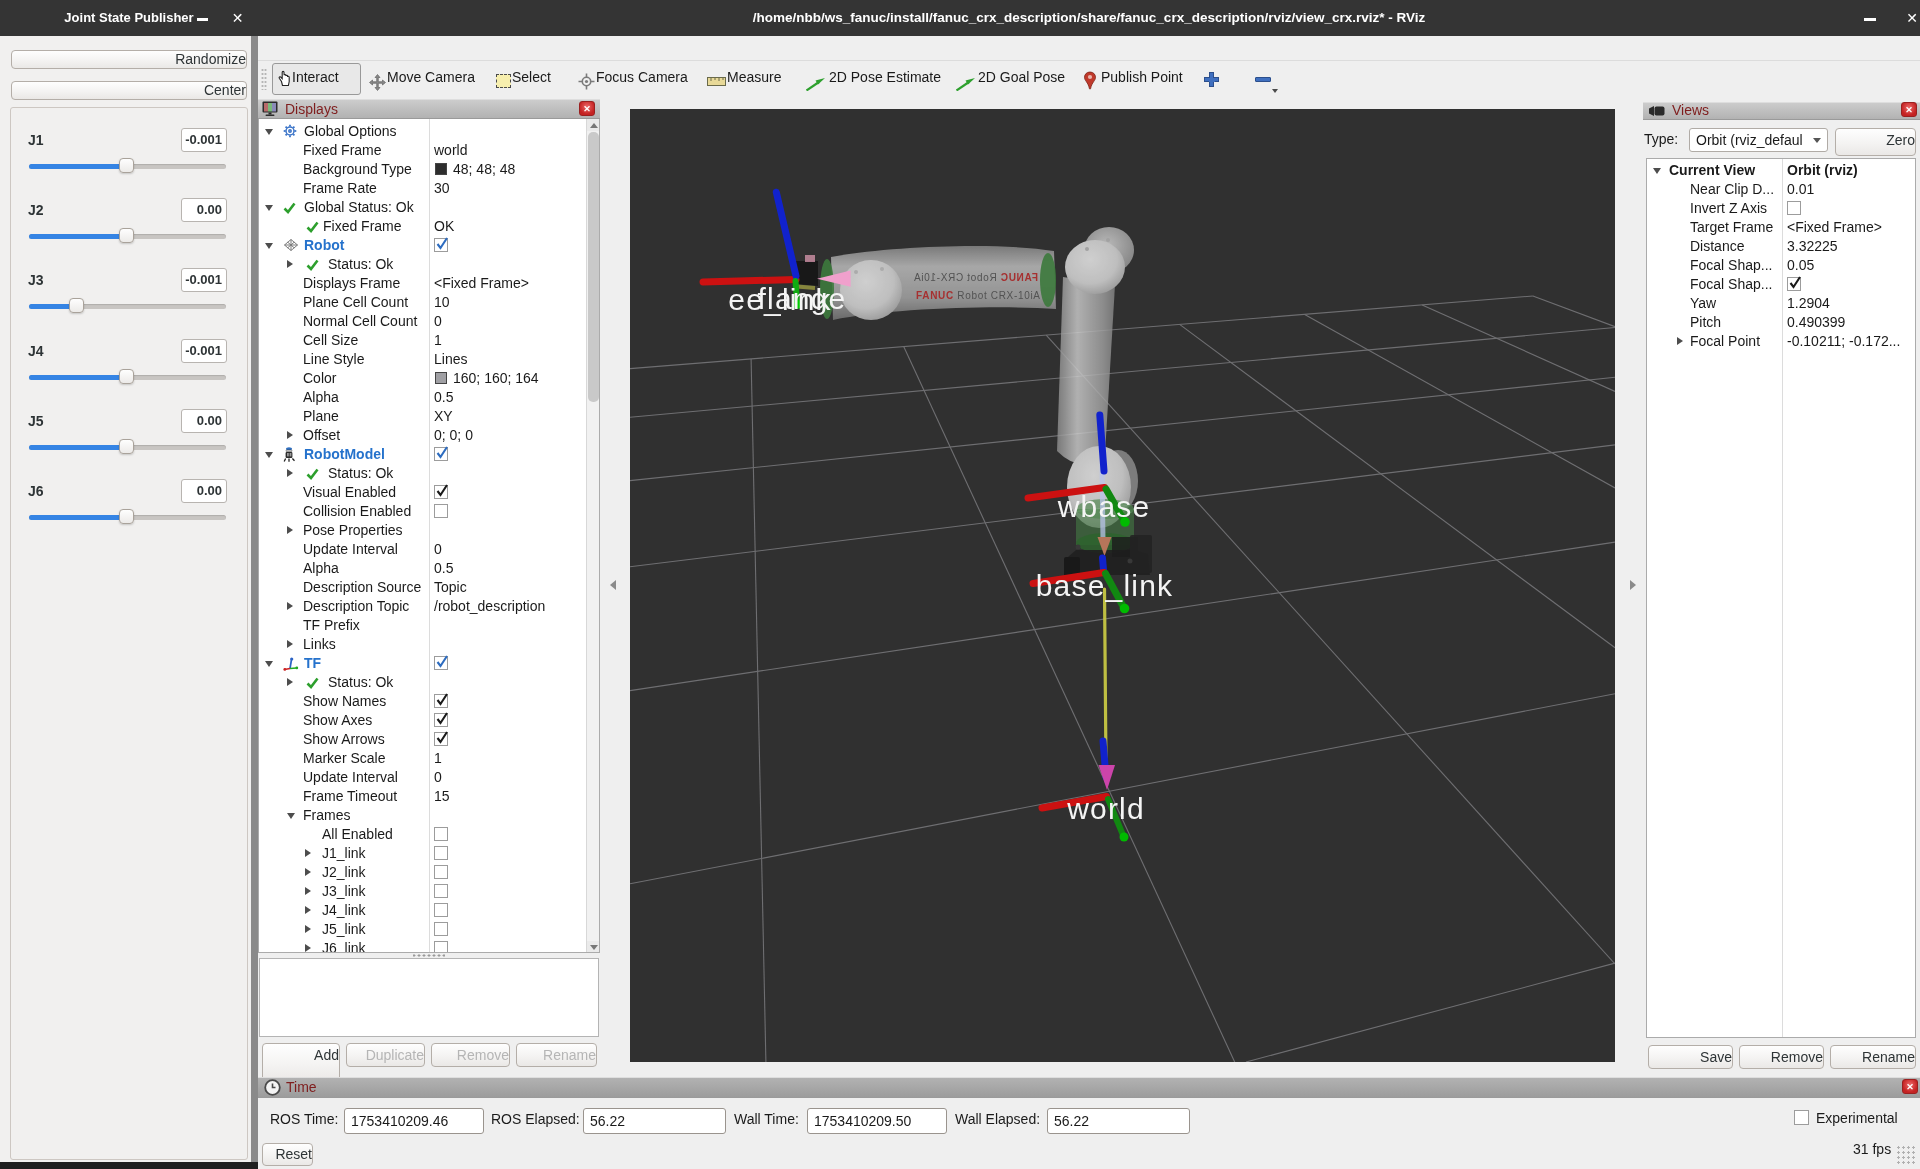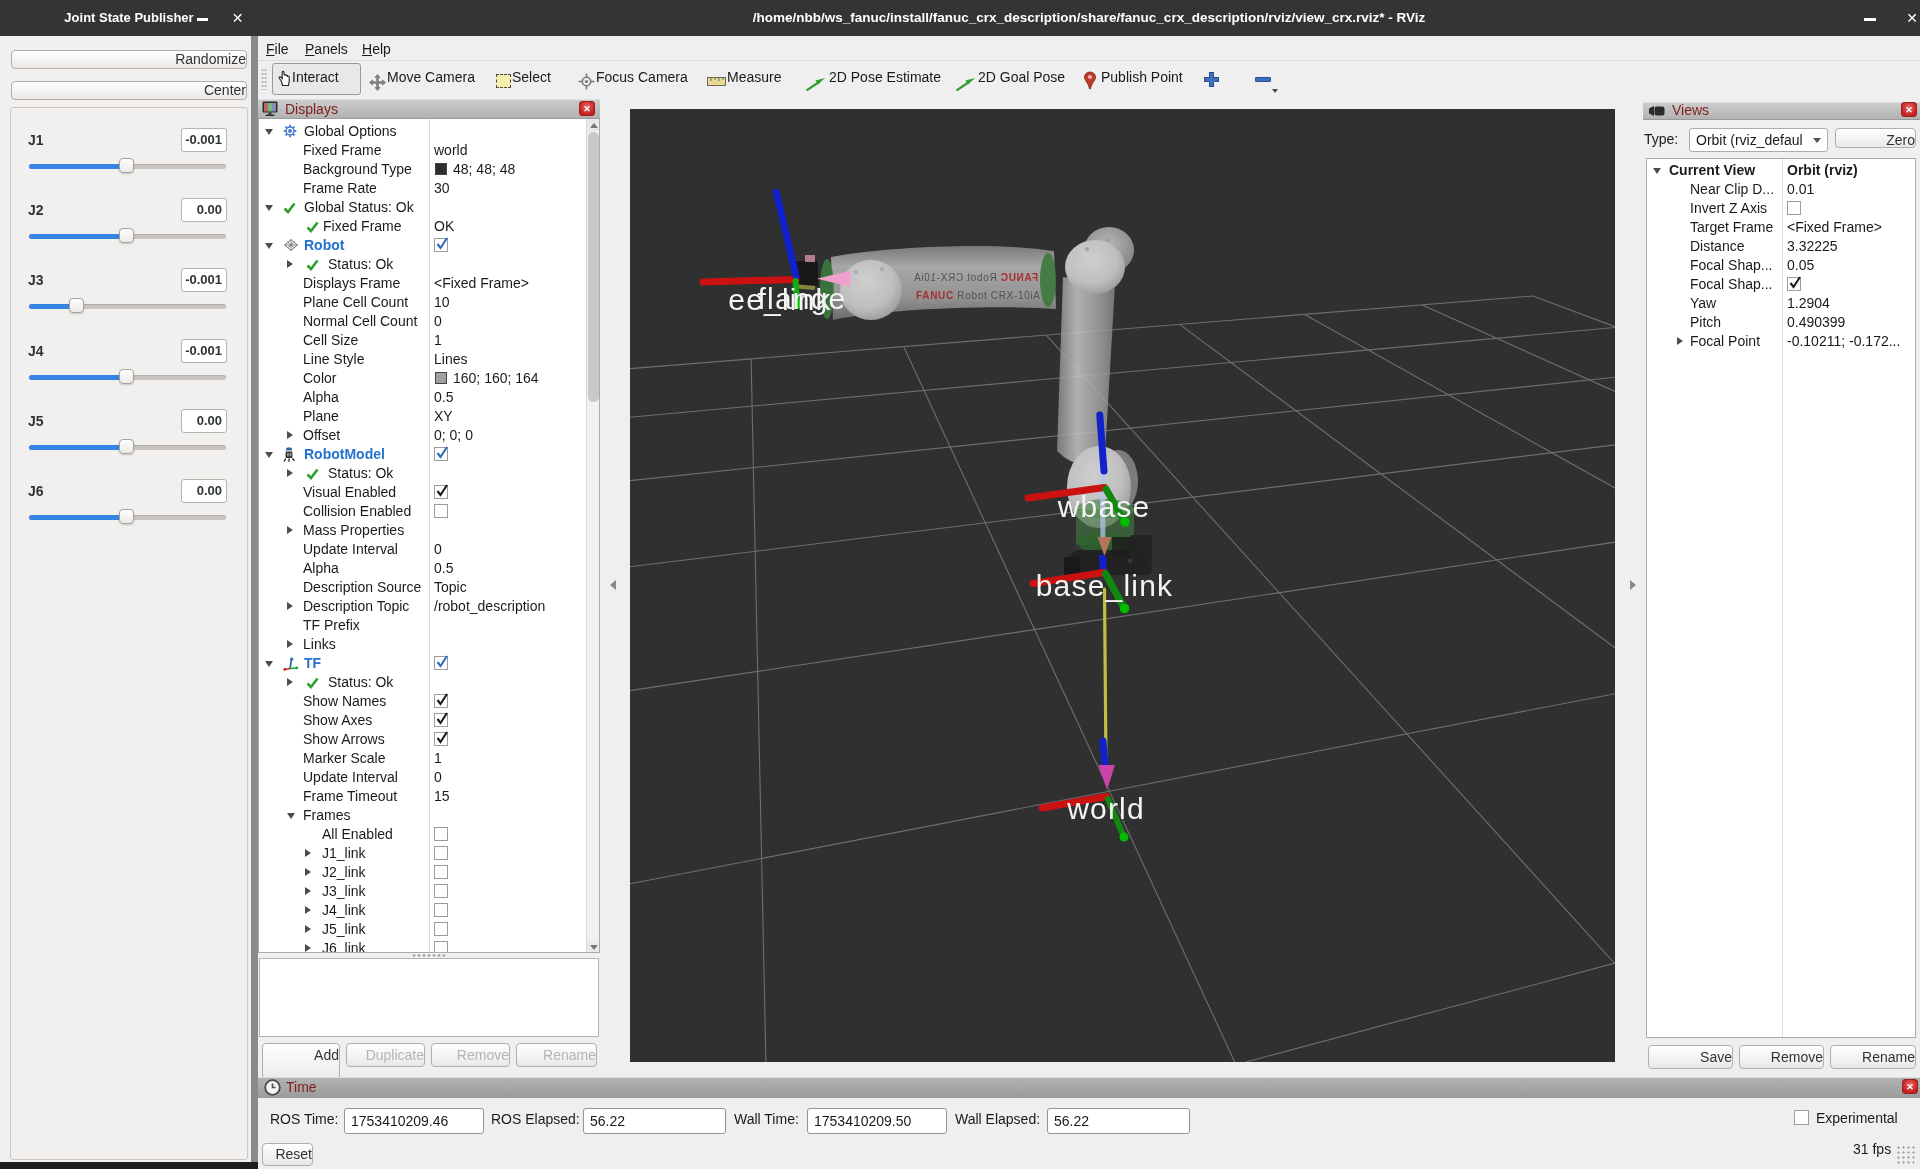--- a/index.html
+++ b/index.html
@@ -11,25 +11,20 @@
 .closebtn { position:absolute; width:16px; height:15px; border-radius:3px; background:radial-gradient(circle at 50% 38%,#ee6a6a,#c42222 70%); border:1px solid #9a2020; }
 .cross:after { content:"✕"; position:absolute; left:0; top:0; width:100%; text-align:center; font-size:9px; line-height:15px; font-weight:bold; color:#fff; }
 </style></head>
 <body>
 
 <div class="abs" style="left:258px;top:0;width:1662px;height:1169px;background:#efefef">
   <div class="abs" style="left:0;top:0;width:1662px;height:36px;background:#343434">
     <div class="abs" style="left:0;top:0;width:1662px;height:36px;text-align:center;line-height:36px;color:#fff;font-weight:bold;font-size:13.5px">/home/nbb/ws_fanuc/install/fanuc_crx_description/share/fanuc_crx_description/rviz/view_crx.rviz* - RViz</div>
     <div class="abs" style="left:1606px;top:18px;width:12px;height:2.5px;background:#fff"></div>
     <div class="abs" style="left:1644px;top:8px;width:20px;height:20px;color:#fff;font-size:14px;text-align:center;line-height:20px">✕</div>
-  </div>
-  <div class="abs" style="left:0;top:36px;width:1662px;height:24px;background:#efefef">
-    <div class="abs" style="left:8px;top:5px"><span style="text-decoration:underline">F</span>ile</div>
-    <div class="abs" style="left:47px;top:5px"><span style="text-decoration:underline">P</span>anels</div>
-    <div class="abs" style="left:104px;top:5px"><span style="text-decoration:underline">H</span>elp</div>
   </div>
   <div class="abs" style="left:0;top:60px;width:1662px;height:37px;background:#efefef;border-top:1px solid #dcdcdc">
     <div style="position:absolute;left:3px;top:7px;width:6px;height:22px;background-image:radial-gradient(circle,#b5b5b5 1px,transparent 1.2px);background-size:3px 4px"></div>
 <div style="position:absolute;left:14px;top:2px;width:89px;height:32px;background:#e8e8e8;border:1px solid #999;border-radius:3px"></div>
 <svg style="position:absolute;left:19px;top:9px" width="16" height="17" viewBox="0 0 16 17">
         <g fill="#fff" stroke="#222" stroke-width="1.1">
           <path d="M5.5 15.5 L4.5 11.5 L2.3 8.2 C1.7 7.2 2.8 6.3 3.7 7 L5.2 8.6 L5.2 2.3 C5.2 1 7 1 7 2.3 L7.1 5.2 C7.1 4.2 8.8 4.2 8.8 5.2 L8.9 6 C8.9 5.1 10.5 5.1 10.5 6.1 L10.6 6.9 C10.7 6 12.2 6.1 12.2 7.1 L12.2 11.5 L11.4 15.5 Z"></path>
         </g>
       </svg>
 <div style="position:absolute;left:34px;top:8px;font-size:14px">Interact</div>
@@ -234,21 +229,21 @@
           <div style="position:absolute;left:176px;top:0px;width:15px;height:15px"><svg width="15" height="15">
               <path d="M2.5 8 L5.5 12 L12 2" stroke="#1a1a1a" stroke-width="2.1" fill="none"></path>
             </svg></div>
         </div>
 <div class="trow" style="top:382.5px">
           <div style="position:absolute;left:44px;top:0;line-height:19px;font-weight:normal;color:#1a1a1a;white-space:nowrap">Collision Enabled</div>
           <div style="position:absolute;left:175px;top:2px;width:14px;height:14px;background:#fff;border:1px solid #9c9c9c"></div>
         </div>
 <div class="trow" style="top:401.5px">
           <div style="position:absolute;left:28px;top:5px;width:0;height:0;border-top:4.5px solid transparent;border-bottom:4.5px solid transparent;border-left:6px solid #4d4d4d"></div>
-          <div style="position:absolute;left:44px;top:0;line-height:19px;font-weight:normal;color:#1a1a1a;white-space:nowrap">Mass Properties</div>
+          <div style="position:absolute;left:44px;top:0;line-height:19px;font-weight:normal;color:#1a1a1a;white-space:nowrap">Pose Properties</div>
         </div>
 <div class="trow" style="top:420.5px">
           <div style="position:absolute;left:44px;top:0;line-height:19px;font-weight:normal;color:#1a1a1a;white-space:nowrap">Update Interval</div>
           <div style="position:absolute;left:175px;top:0;line-height:19px;white-space:nowrap">0</div>
         </div>
 <div class="trow" style="top:439.5px">
           <div style="position:absolute;left:44px;top:0;line-height:19px;font-weight:normal;color:#1a1a1a;white-space:nowrap">Alpha</div>
           <div style="position:absolute;left:175px;top:0;line-height:19px;white-space:nowrap">0.5</div>
         </div>
 <div class="trow" style="top:458.5px">
@@ -513,21 +508,21 @@
   <div class="panelhead" style="left:1385px;top:102px;width:277px;height:18px"></div>
   <div class="abs" style="left:1390px;top:104px"><svg width="17" height="12" viewBox="0 0 17 12">
         <path d="M1 3.5 L6 1 L6 11 L1 8.5 Z" fill="#2b2b2b"></path>
         <rect x="6.5" y="1.5" width="10" height="9" rx="2" fill="#2b2b2b"></rect>
       </svg></div>
   <div class="phtext" style="left:1414px;top:101px">Views</div>
   <div class="closebtn cross" style="left:1643px;top:102px"></div>
   <div class="abs" style="left:1385px;top:120px;width:277px;height:1049px;background:#efefef"></div>
   <div class="abs" style="left:1386px;top:131px;font-size:14px">Type:</div>
   <div class="abs" style="left:1431px;top:128px;width:139px;height:24px;background:#fff;border:1px solid #b0aba6;border-radius:3px;line-height:22px;padding-left:6px;font-size:14px;overflow:hidden;white-space:nowrap">Orbit (rviz_defaul<div style="position:absolute;right:6px;top:9px;width:0;height:0;border-left:4px solid transparent;border-right:4px solid transparent;border-top:5px solid #555"></div></div>
-  <div class="btn" style="left:1577px;top:128px;width:81px;height:20px;line-height:22px;font-size:14px;color:#2e3436">Zero</div>
+  <div class="btn" style="left:1577px;top:128px;width:81px;height:28px;line-height:22px;font-size:14px;color:#2e3436">Zero</div>
   <div class="abs" style="left:1388px;top:158px;width:270px;height:880px;background:#fff;border:1px solid #ababab">
     <div class="abs" style="left:135px;top:0;width:1px;height:878px;background:#dcdcdc"></div>
     <div class="trow" style="top:1.5px">
         <div style="position:absolute;left:6px;top:7px;width:0;height:0;border-left:4.5px solid transparent;border-right:4.5px solid transparent;border-top:6px solid #4d4d4d"></div>
         <div style="position:absolute;left:22px;top:0;line-height:19px;font-weight:bold;white-space:nowrap">Current View</div>
         <div style="position:absolute;left:140px;top:0;line-height:19px;font-weight:bold;white-space:nowrap">Orbit (rviz)</div>
       </div>
 <div class="trow" style="top:20.5px">
         <div style="position:absolute;left:43px;top:0;line-height:19px;font-weight:normal;white-space:nowrap">Near Clip D...</div>
         <div style="position:absolute;left:140px;top:0;line-height:19px;white-space:nowrap">0.01</div>

